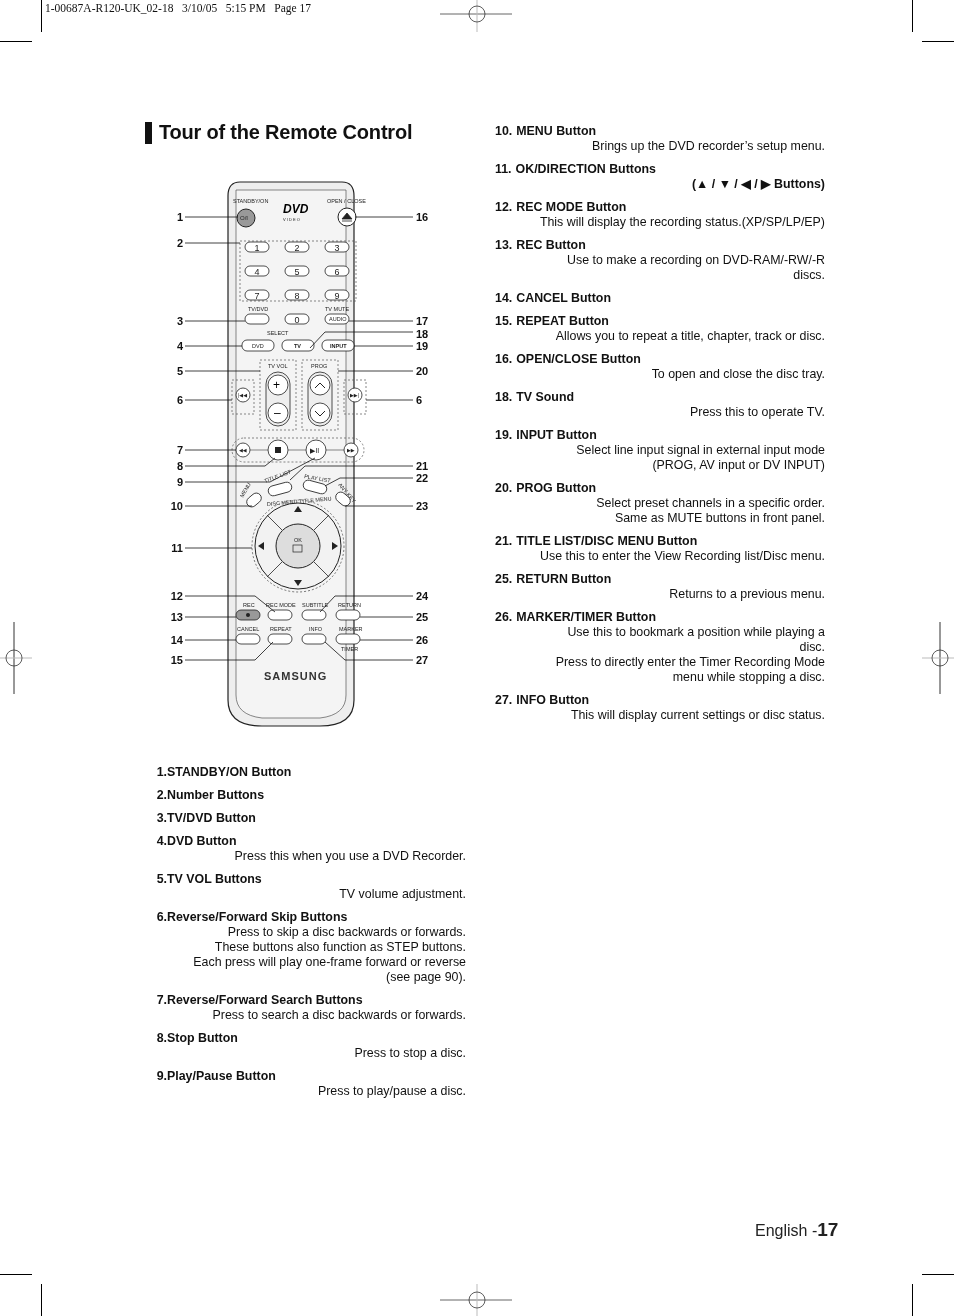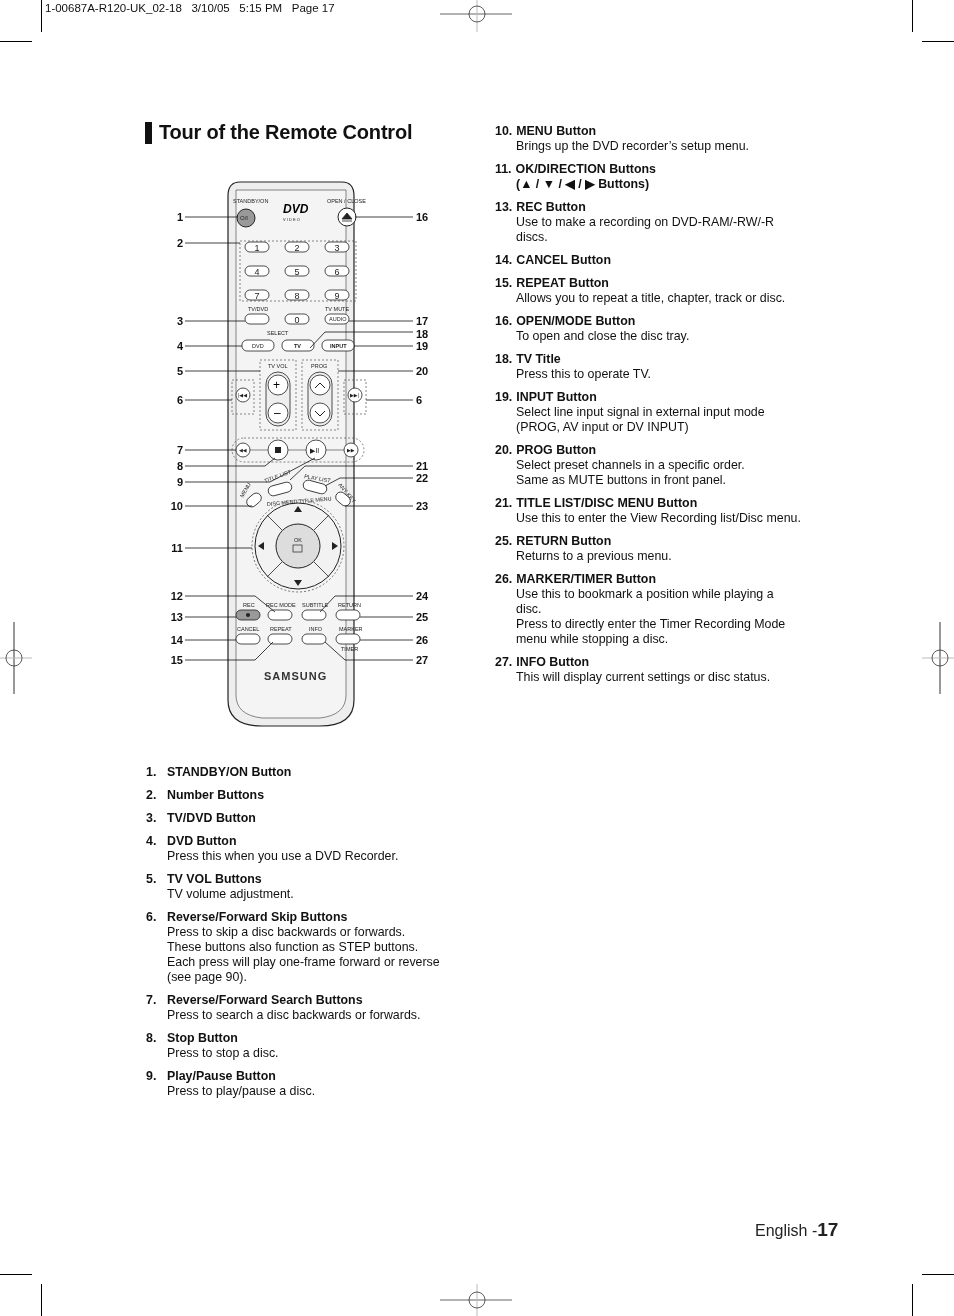--- a/index.html
+++ b/index.html
@@ -1,24 +1,24 @@
 <!DOCTYPE html>
 <html><head>
 <meta charset="utf-8">
 <style>
   html, body { margin:0; padding:0; background:#fff; }
   body { width:954px; height:1316px; position:relative; overflow:hidden; font-family:"Liberation Sans", sans-serif; color:#111; }
-  .slug { position:absolute; left:45px; top:2px; font-family:Liberation Sans, sans-serif; font-size:11.5px; color:#111; white-space:pre; }
+  .slug { position:absolute; left:45px; top:2px; font-family:Liberation Serif, serif; font-size:11.5px; color:#111; white-space:pre; }
   .crop { position:absolute; background:#000; }
   .reg { position:absolute; }
   .title-wrap { position:absolute; left:145px; top:121px; display:flex; align-items:flex-end; }
   .title-bar { width:7px; height:22px; background:#111; margin-right:7px; }
   .title { font-weight:bold; font-size:20px; letter-spacing:-0.2px; }
   .col { position:absolute; font-size:12.4px; line-height:15px; }
-  .item { margin-bottom:8px; }
+  .item { margin-bottom:8px;text-align:right; }
   .item .hdr { font-weight:bold; display:flex; }
   .item .num { display:inline-block; }
   .item .desc { white-space:pre-line; }
   .left .num { width:21px; }
   .left .desc { padding-left:21px; }
   .right .num { width:auto; margin-right:4px; }
   .right .desc { padding-left:21px; }
   .footer { position:absolute; left:755px; top:1219px; font-size:16px; color:#222; }
   .footer b { font-size:19px; }
   .remote { position:absolute; left:170px; top:180px; }
@@ -336,20 +336,27 @@
     </div>
     <div class="item">
       <div class="hdr">
         <span class="num">11.</span>
         <span>OK/DIRECTION Buttons</span>
       </div>
       <div class="desc" style="font-weight: bold;">(▲ / ▼ / ◀ / ▶ Buttons)</div>
     </div>
     <div class="item">
       <div class="hdr">
+        <span class="num">12.</span>
+        <span>REC MODE Button</span>
+      </div>
+      <div class="desc">This will display the recording status.(XP/SP/LP/EP)</div>
+    </div>
+    <div class="item">
+      <div class="hdr">
         <span class="num">13.</span>
         <span>REC Button</span>
       </div>
       <div class="desc">Use to make a recording on DVD-RAM/-RW/-R
 discs.</div>
     </div>
     <div class="item">
       <div class="hdr">
         <span class="num">14.</span>
         <span>CANCEL Button</span>
@@ -358,28 +365,28 @@
     <div class="item">
       <div class="hdr">
         <span class="num">15.</span>
         <span>REPEAT Button</span>
       </div>
       <div class="desc">Allows you to repeat a title, chapter, track or disc.</div>
     </div>
     <div class="item">
       <div class="hdr">
         <span class="num">16.</span>
-        <span>OPEN/MODE Button</span>
+        <span>OPEN/CLOSE Button</span>
       </div>
       <div class="desc">To open and close the disc tray.</div>
     </div>
     <div class="item">
       <div class="hdr">
         <span class="num">18.</span>
-        <span>TV Title</span>
+        <span>TV Sound</span>
       </div>
       <div class="desc">Press this to operate TV.</div>
     </div>
     <div class="item">
       <div class="hdr">
         <span class="num">19.</span>
         <span>INPUT Button</span>
       </div>
       <div class="desc">Select line input signal in external input mode
 (PROG, AV input or DV INPUT)</div>

